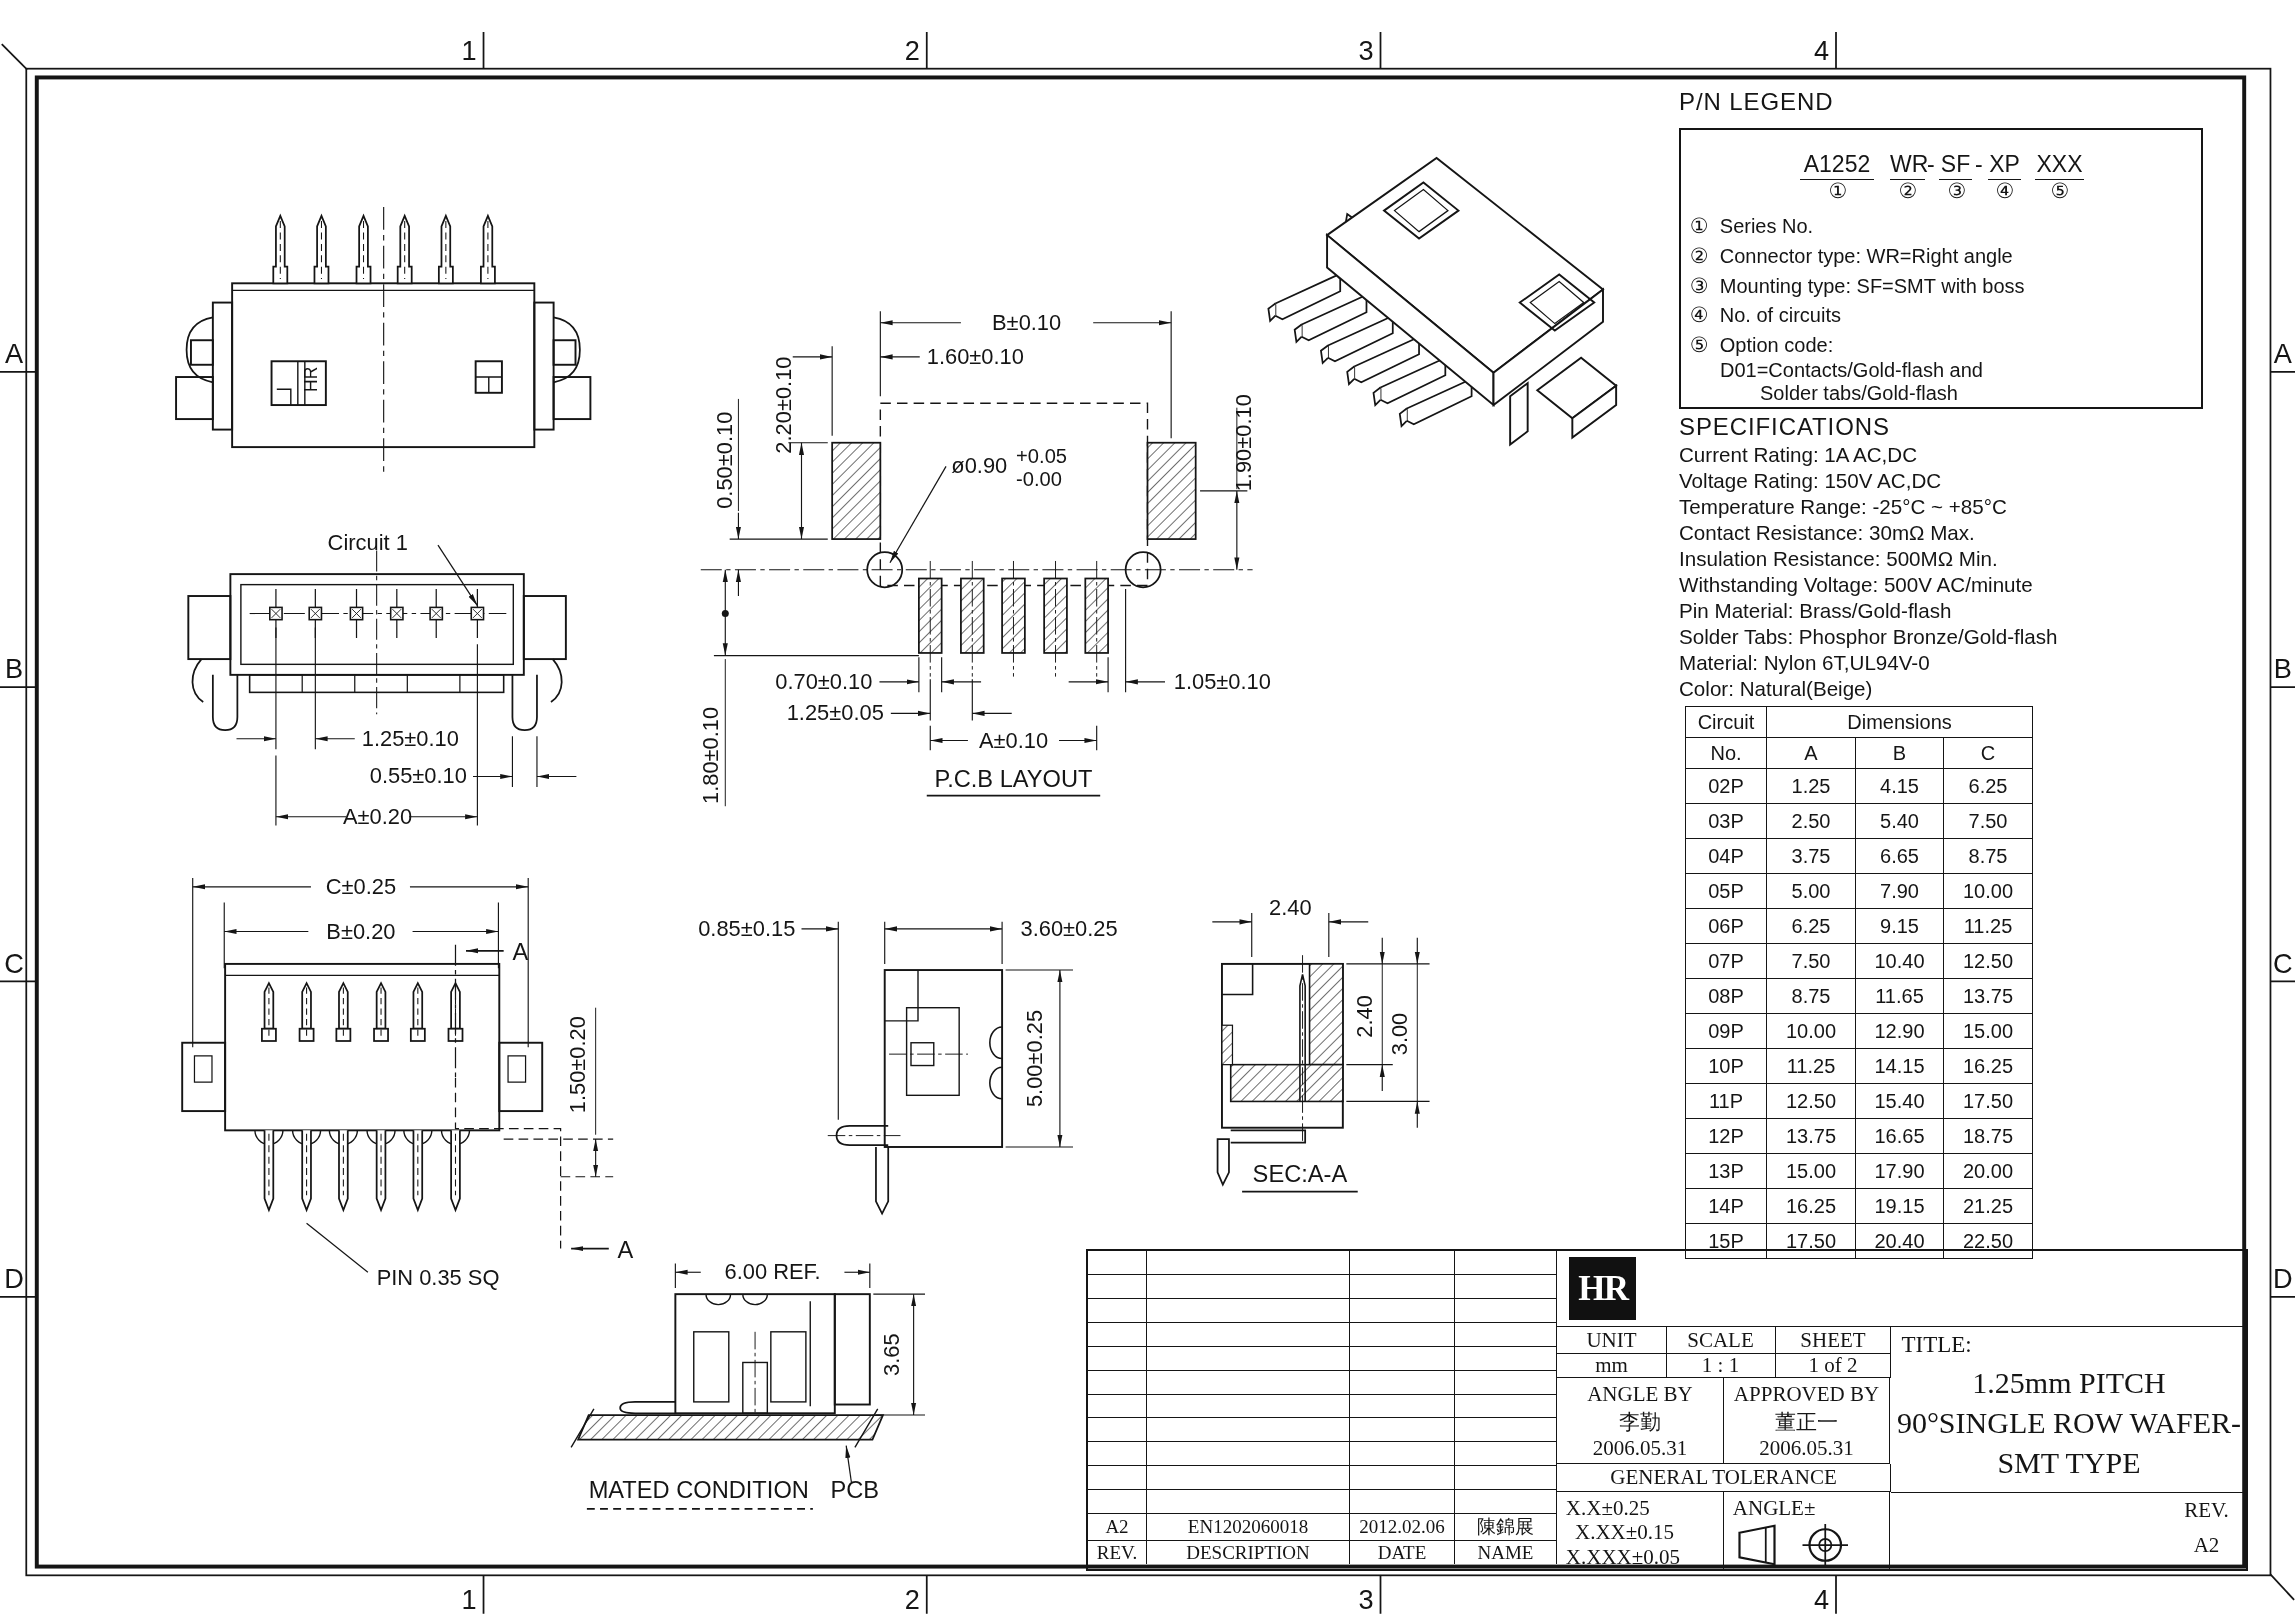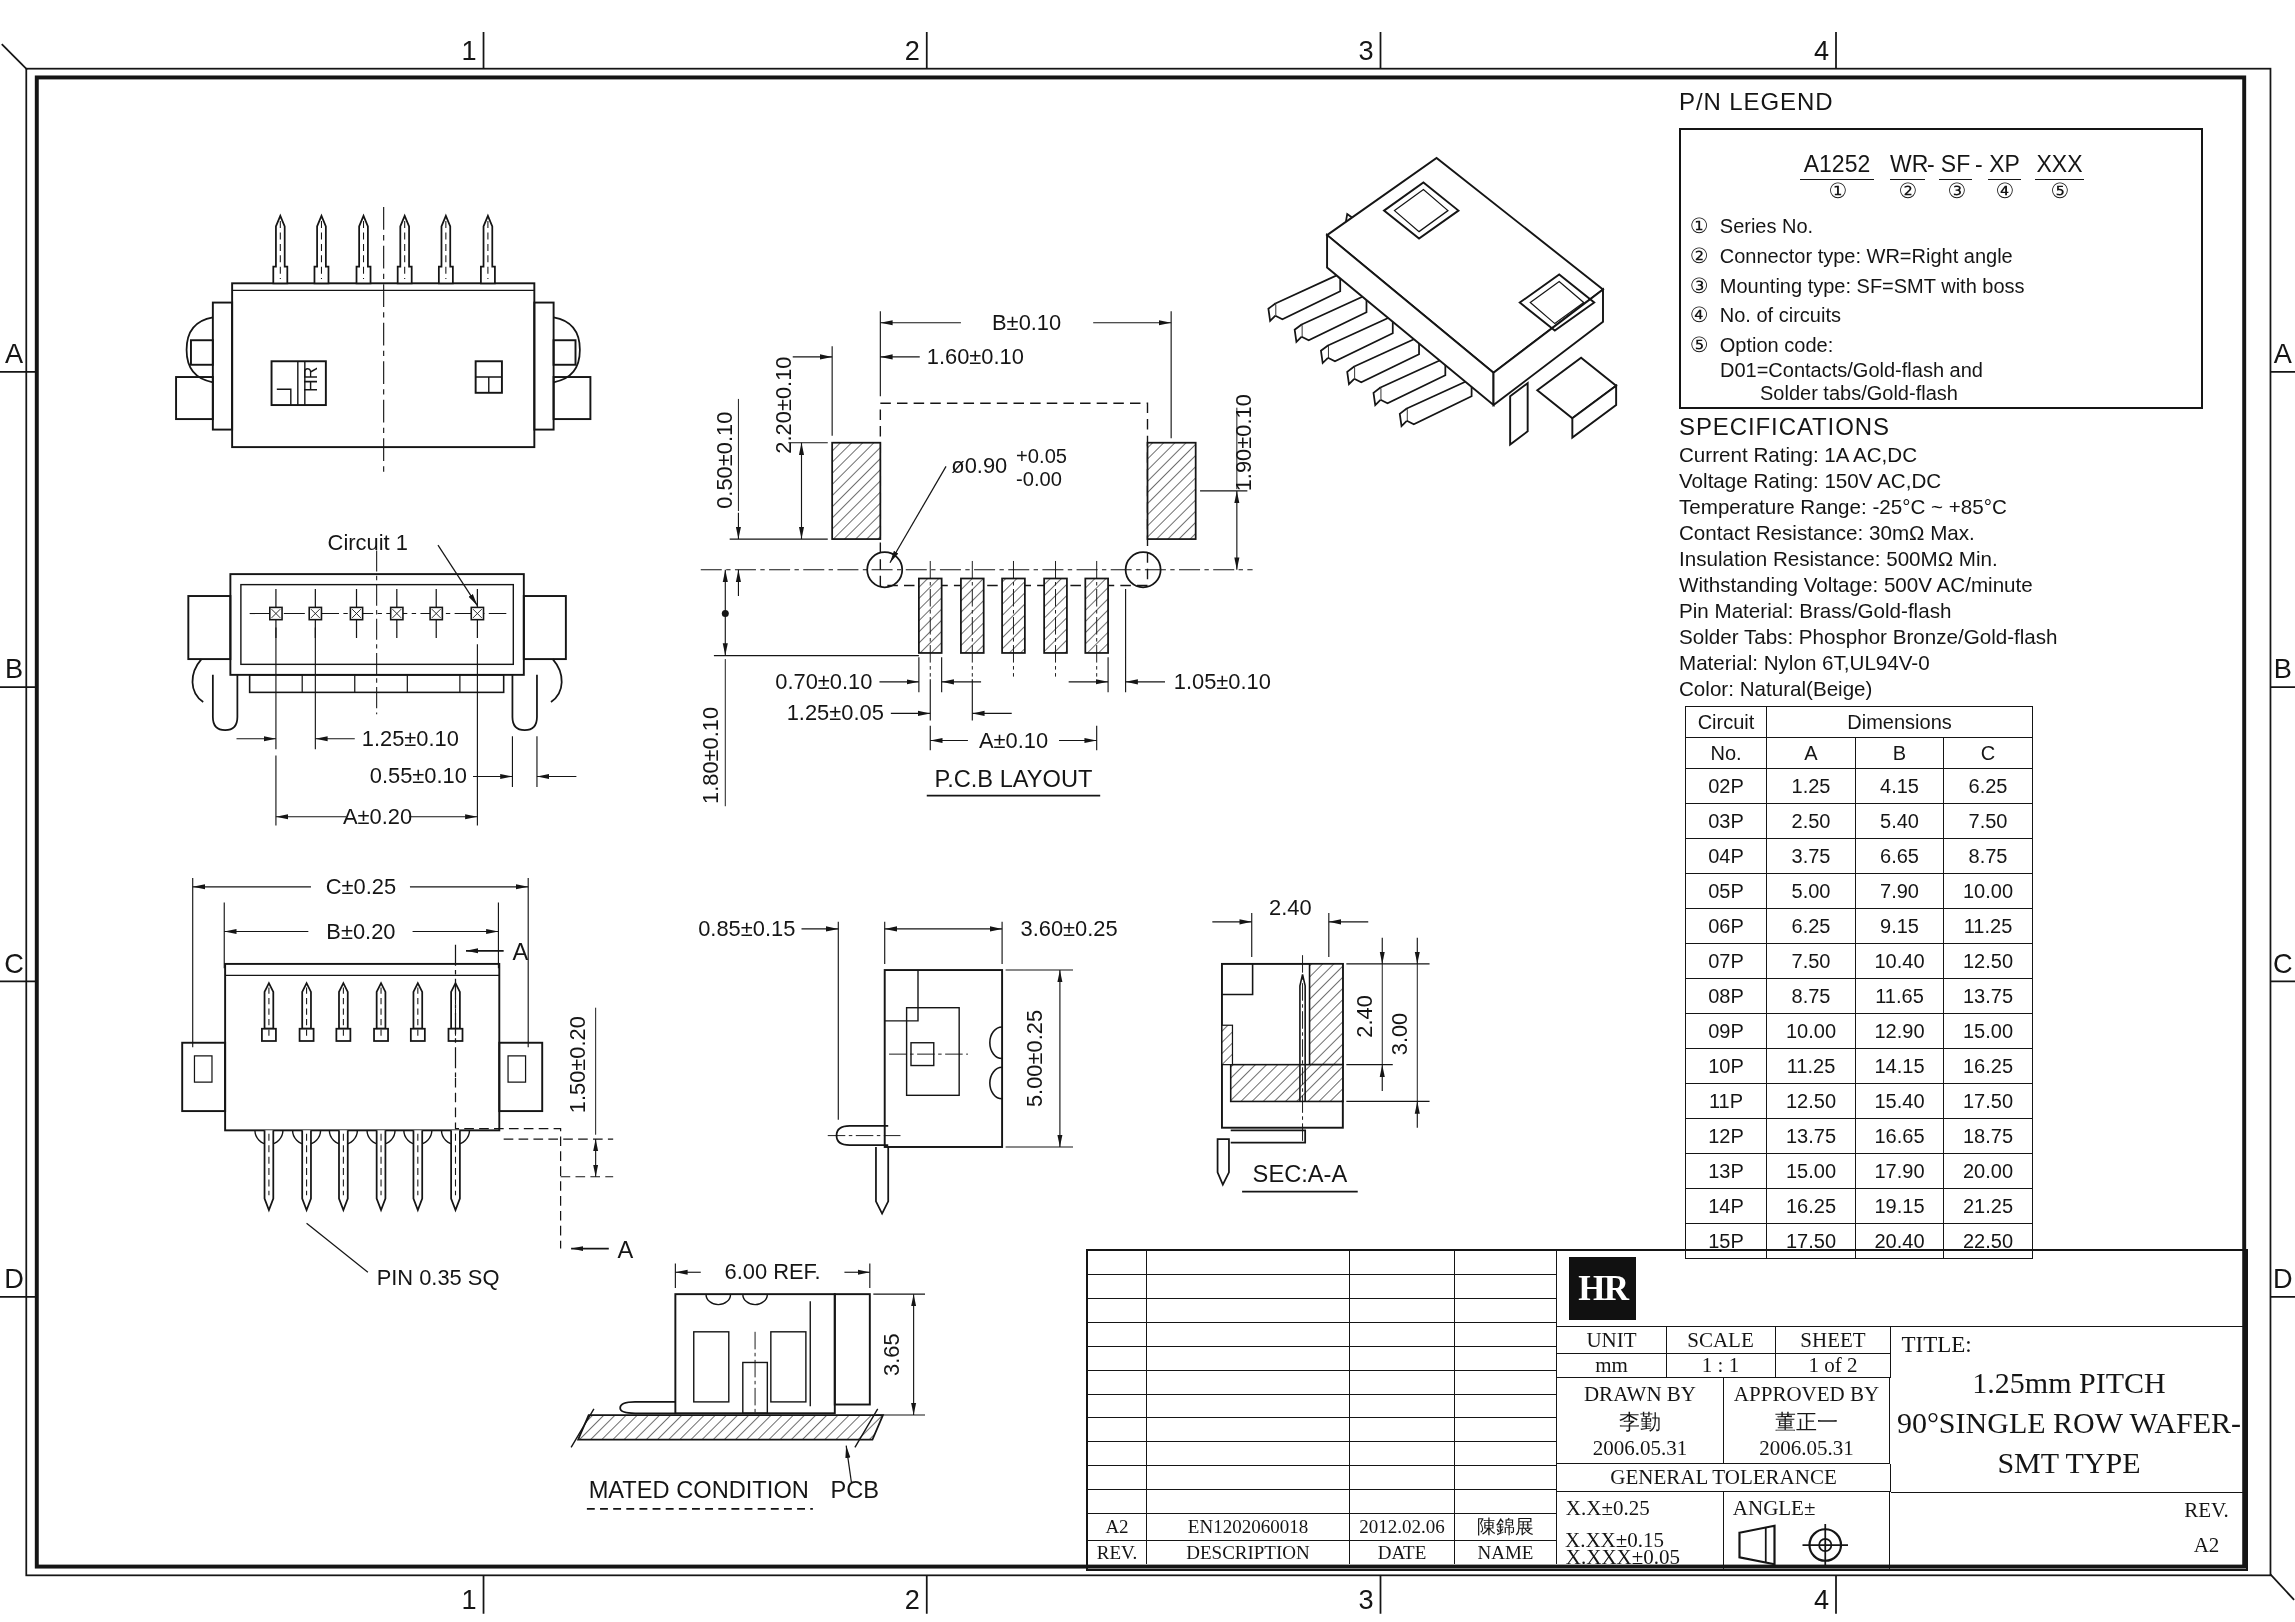--- a/index.html
+++ b/index.html
@@ -684,34 +684,34 @@
     </div>
 
     <div class="cell ctr tbk" style="left:469px;top:76px;width:110px;height:27px;">UNIT</div>
     <div class="cell ctr tbk" style="left:578px;top:76px;width:110px;height:27px;">SCALE</div>
     <div class="cell ctr tbk" style="left:688px;top:76px;width:115px;height:27px;">SHEET</div>
     <div class="cell ctr tbk" style="left:469px;top:103px;width:110px;height:24px;">mm</div>
     <div class="cell ctr tbk" style="left:578px;top:103px;width:110px;height:24px;">1 : 1</div>
     <div class="cell ctr tbk" style="left:688px;top:103px;width:115px;height:24px;">1 of 2</div>
 
     <div class="cell" style="left:469px;top:127px;width:167px;height:86px;">
-      <div class="abs tbk" style="left:0;top:3.5px;width:100%;text-align:center;">DRAWN BY</div>
+      <div class="abs tbk" style="left:0;top:3.5px;width:100%;text-align:center;">ANGLE BY</div>
       <div class="abs tbk" style="left:0;top:30px;width:100%;text-align:center;">李勤</div>
       <div class="abs tbk" style="left:0;top:58px;width:100%;text-align:center;">2006.05.31</div>
     </div>
     <div class="cell" style="left:636px;top:127px;width:166px;height:86px;">
       <div class="abs tbk" style="left:0;top:3.5px;width:100%;text-align:center;">APPROVED BY</div>
       <div class="abs tbk" style="left:0;top:30px;width:100%;text-align:center;">董正一</div>
       <div class="abs tbk" style="left:0;top:58px;width:100%;text-align:center;">2006.05.31</div>
     </div>
 
     <div class="cell ctr tbk" style="left:469px;top:213px;width:334px;height:28px;">GENERAL TOLERANCE</div>
     <div class="cell noB" style="left:469px;top:241px;width:167px;height:77px;">
       <div class="abs tbk" style="left:8.8px;top:3.5px;">X.X±0.25</div>
-      <div class="abs tbk" style="left:8px;top:28px;margin-top:8px;">X.XX±0.15</div>
+      <div class="abs tbk" style="left:18px;top:28px;">X.XX±0.15</div>
       <div class="abs tbk" style="left:8.8px;top:53px;">X.XXX±0.05</div>
     </div>
     <div class="cell noB" style="left:636px;top:241px;width:166px;height:77px;">
       <div class="abs tbk" style="left:8.8px;top:3.5px;">ANGLE±</div>
       <svg class="abs" style="left:12.3px;top:32px;" width="140" height="42" viewBox="0 0 160 48">
         <polygon points="4,10 44,2 44,46 4,38" fill="none" stroke="#151515" stroke-width="2.5"></polygon>
         <line x1="34" y1="4" x2="34" y2="44" stroke="#151515" stroke-width="2"></line>
         <circle cx="102" cy="24" r="18" fill="none" stroke="#151515" stroke-width="2.5"></circle>
         <circle cx="102" cy="24" r="7" fill="none" stroke="#151515" stroke-width="2"></circle>
         <line x1="76" y1="24" x2="128" y2="24" stroke="#151515" stroke-width="2"></line>

